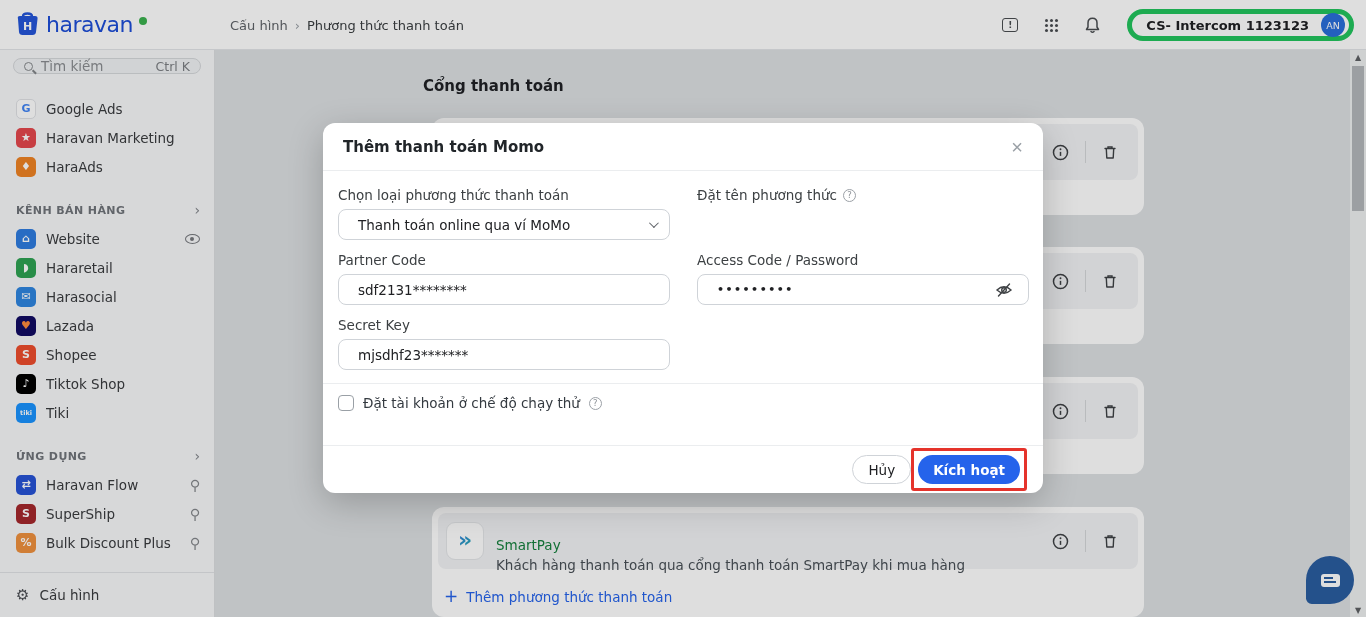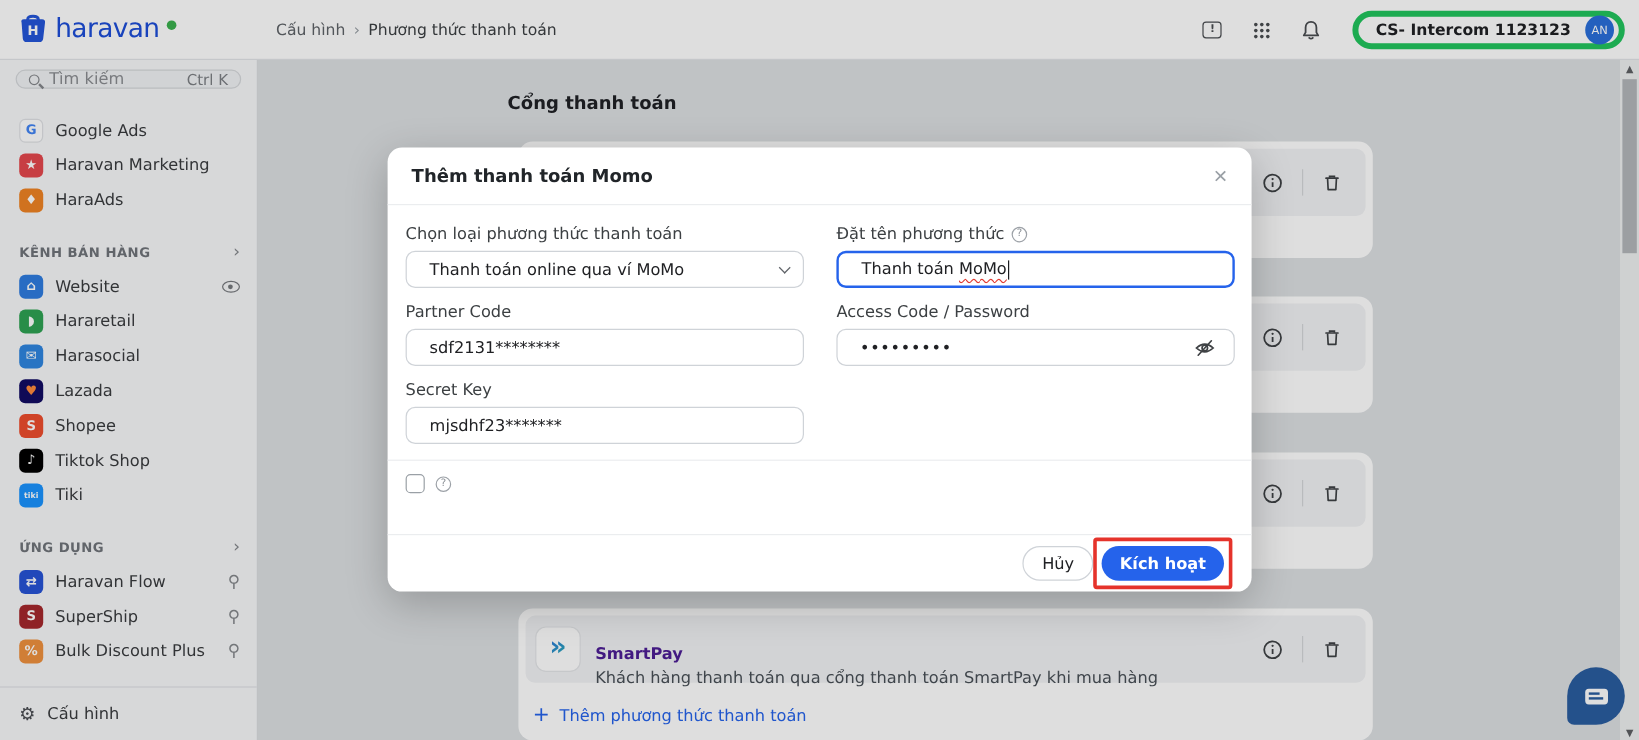--- a/index.html
+++ b/index.html
@@ -52,21 +52,21 @@
   .main { position:absolute; left:215px; top:50px; width:1151px; height:567px; background:#dde0e3; z-index:1; }
   .page-title { position:absolute; left:208px; top:27px; font-size:15px; font-weight:bold; color:#1f2125; }
   .card { position:absolute; left:217px; width:712px; background:#ffffff; border-radius:12px; }
   .inner-row { position:absolute; left:6px; top:6px; right:6px; height:56px; background:#f2f3f5; border-radius:8px; display:flex; align-items:center; padding:0 18px 0 8px; }
   .row-spacer { flex:1; }
   .row-actions { display:flex; align-items:center; gap:14px; }
   .v-div { width:1px; height:22px; background:#d5d7da; }
   .icon-btn { background:none; border:none; cursor:pointer; display:flex; align-items:center; color:#3f4245; padding:2px; }
   .pm-tile { width:38px; height:38px; background:#fff; border:1px solid #e4e6e9; border-radius:9px; display:flex; align-items:center; justify-content:center; margin-right:12px; }
   .pm-logo { font-size:22px; font-weight:bold; background:linear-gradient(135deg,#2f6fe6,#28b7a8); -webkit-background-clip:text; background-clip:text; color:transparent; line-height:1; margin-top:-3px; }
-  .pm-name { font-weight:bold; color:#4c1d95; margin-bottom:4px;margin-top:28px; }
+  .pm-name { font-weight:normal; color:#15803d; margin-bottom:4px;margin-top:28px; }
   .pm-desc { color:#495057; }
   .add-link { position:absolute; left:12px; bottom:12px; display:flex; align-items:center; gap:8px; color:#2563eb; cursor:pointer; font-size:13.5px; }
   .add-plus { font-size:17px; line-height:1; margin-top:-2px; }
 
   
   .scrollbar { position:absolute; right:0; top:50px; width:16px; height:567px; background:#eef0f1; z-index:30; }
   .sb-arrow { position:absolute; left:0; width:16px; height:14px; display:flex; align-items:center; justify-content:center; font-size:8px; color:#5f6164; cursor:pointer; }
   .sb-thumb { position:absolute; left:2px; top:16px; width:12px; height:145px; background:#b4b7ba; cursor:pointer; }
 
   
@@ -352,23 +352,20 @@
       <span>Thanh toán online qua ví MoMo</span>
       <span class="sel-chevron"></span>
     </div>
   </div>
 
   <div class="m-field" style="left:374px;top:64px;">
     <div class="m-label">
       <span>Đặt tên phương thức</span>
       <span class="help">?</span>
     </div>
-    <div class="m-input focused">
-      <span><span>Thanh toán </span><span class="typo">MoMo</span><span class="caret"></span></span>
-    </div>
   </div>
 
   <div class="m-field" style="left:15px;top:129px;">
     <div class="m-label">Partner Code</div>
     <div class="m-input">
       <span>sdf2131********</span>
     </div>
   </div>
 
   <div class="m-field" style="left:374px;top:129px;">
@@ -389,20 +386,21 @@
     <div class="m-label">Secret Key</div>
     <div class="m-input">
       <span>mjsdhf23*******</span>
     </div>
   </div>
 
   <div class="m-divider"></div>
 
   <div class="cb-row">
     <span class="checkbox"></span>
+    <span class="cb-label">Đặt tài khoản ở chế độ chạy thử</span>
     <span class="help">?</span>
   </div>
 
   <div class="modal-footer">
     <button class="btn btn-cancel">Hủy</button>
     <span class="red-ring" style="border-color: rgb(229, 51, 43);">
       <button class="btn btn-primary" style="background: rgb(37, 99, 235);">Kích hoạt</button>
     </span>
   </div>
 </div>

